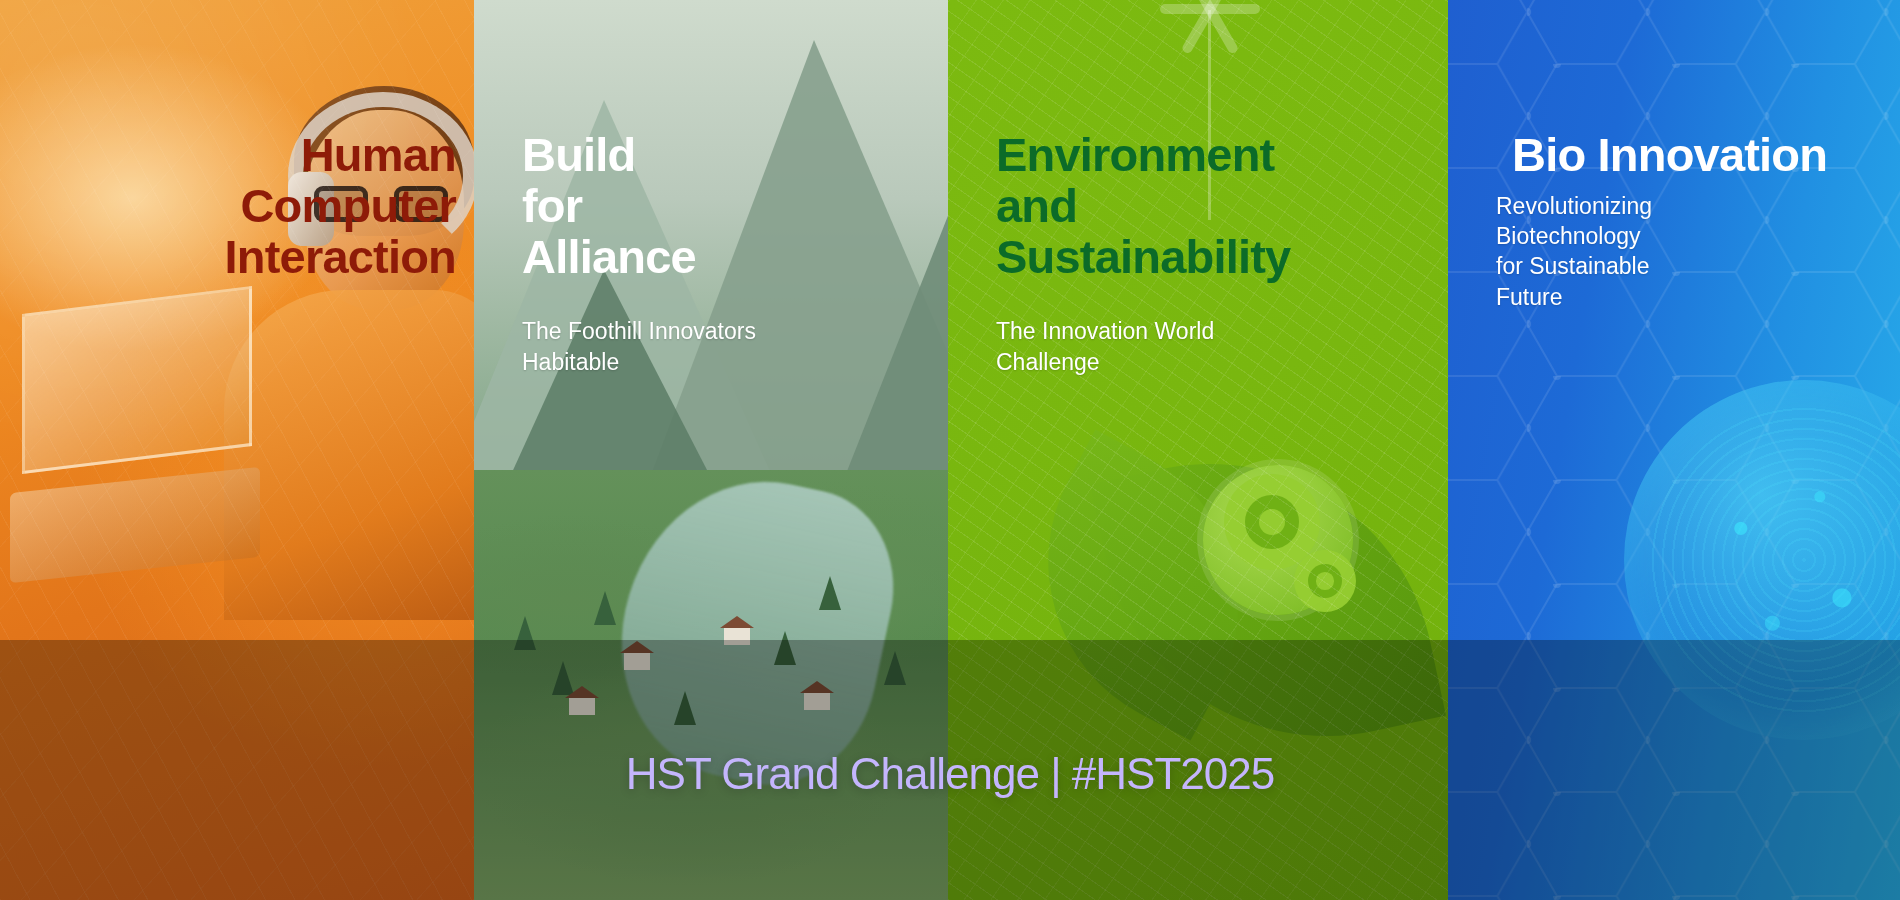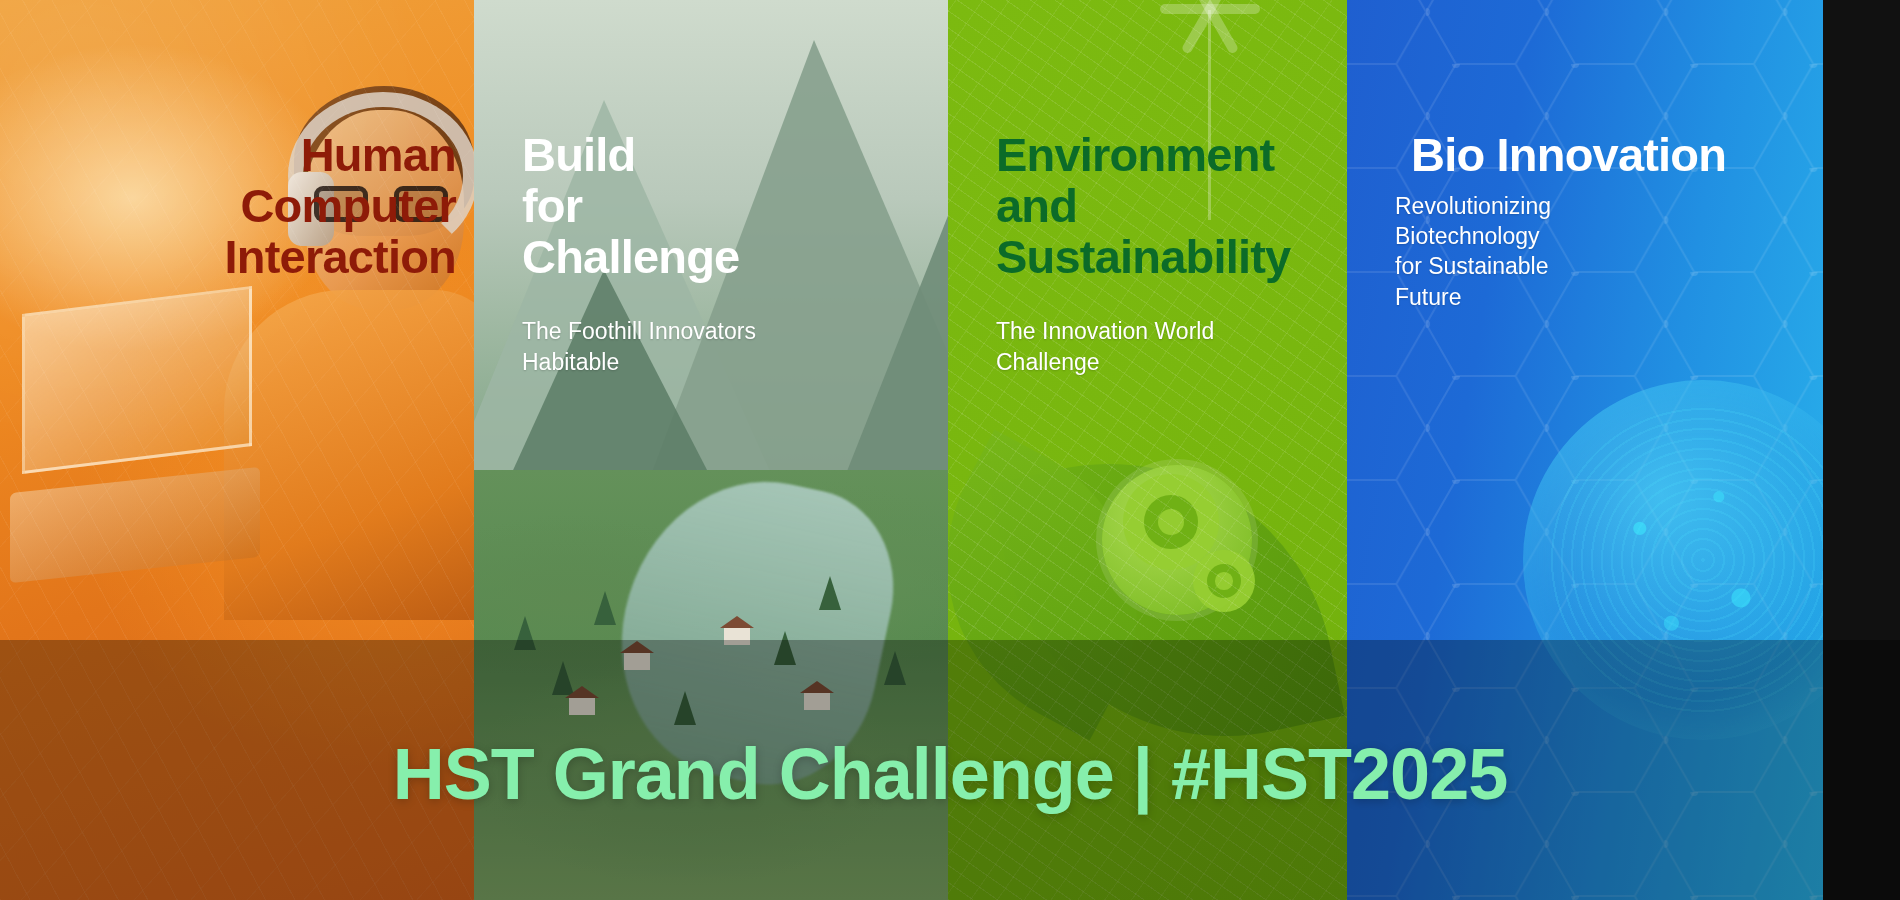--- a/index.html
+++ b/index.html
@@ -139,21 +139,21 @@
     border-radius:60% 40% 45% 55%;
     transform:rotate(12deg); filter:blur(1px);
   }
   .tree{ position:absolute; width:0;height:0; border-left:11px solid transparent; border-right:11px solid transparent; border-bottom:34px solid #37613c; }
   .house{ position:absolute; width:26px; height:18px; background:#e9e3d6; }
   .house::before{ content:""; position:absolute; left:-4px; top:-11px; width:0;height:0;
     border-left:17px solid transparent; border-right:17px solid transparent; border-bottom:12px solid #7c4b34; }
   #panel-himalaya .p-title{ color:#ffffff; }
 
   
-  #panel-env{ width:399px; }
+  #panel-env{ width:500px; }
   #panel-env .art{ background:linear-gradient(160deg,#7cba10 0%, #79b70f 45%, #6fae0c 100%); }
   #panel-env .art::after{
     content:""; position:absolute; inset:0;
     background:
       repeating-linear-gradient(35deg, rgba(255,255,255,.13) 0 1px, transparent 1px 14px),
       repeating-linear-gradient(-55deg, rgba(255,255,255,.09) 0 1px, transparent 1px 22px);
     opacity:.85;
   }
   .leaf-big{
     position:absolute; right:30px; bottom:150px; width:300px; height:300px;
@@ -222,23 +222,23 @@
   #panel-bio .p-sub{ margin-top:10px; }
 
   
   #bottom-band{
     position:absolute; left:0; right:0; top:640px; height:260px;
     background:rgba(0,0,0,.30);
     z-index:30;
     display:flex; align-items:center; justify-content:center;
   }
   #band-title{
-    color:#86efac;
-    font-weight:bold;
-    font-size:72px;
+    color:#c4b5fd;
+    font-weight:normal;
+    font-size:44px;
     letter-spacing:-1px;
     white-space:nowrap;
     text-shadow:0 2px 10px rgba(0,0,0,.22);
     transform:translateY(4px);
   }
 </style>
 </head>
 <body>
 
 <div id="banner">
@@ -282,21 +282,21 @@
       <div class="tree" style="left:410px; bottom:215px;"></div>
       <div class="tree" style="left:200px; bottom:175px;"></div>
       <div class="house" style="left:150px; bottom:230px;"></div>
       <div class="house" style="left:250px; bottom:255px;"></div>
       <div class="house" style="left:330px; bottom:190px;"></div>
       <div class="house" style="left:95px;  bottom:185px;"></div>
     </div>
     <div class="content">
       <h2 class="p-title">Build
 for
-Challenge</h2>
+Alliance</h2>
       <p class="p-sub">The Foothill Innovators
 Habitable</p>
     </div>
   </section>
 
   <section class="panel" id="panel-env">
     <div class="art">
       <div class="wind">
           <i></i>
           <i></i>

